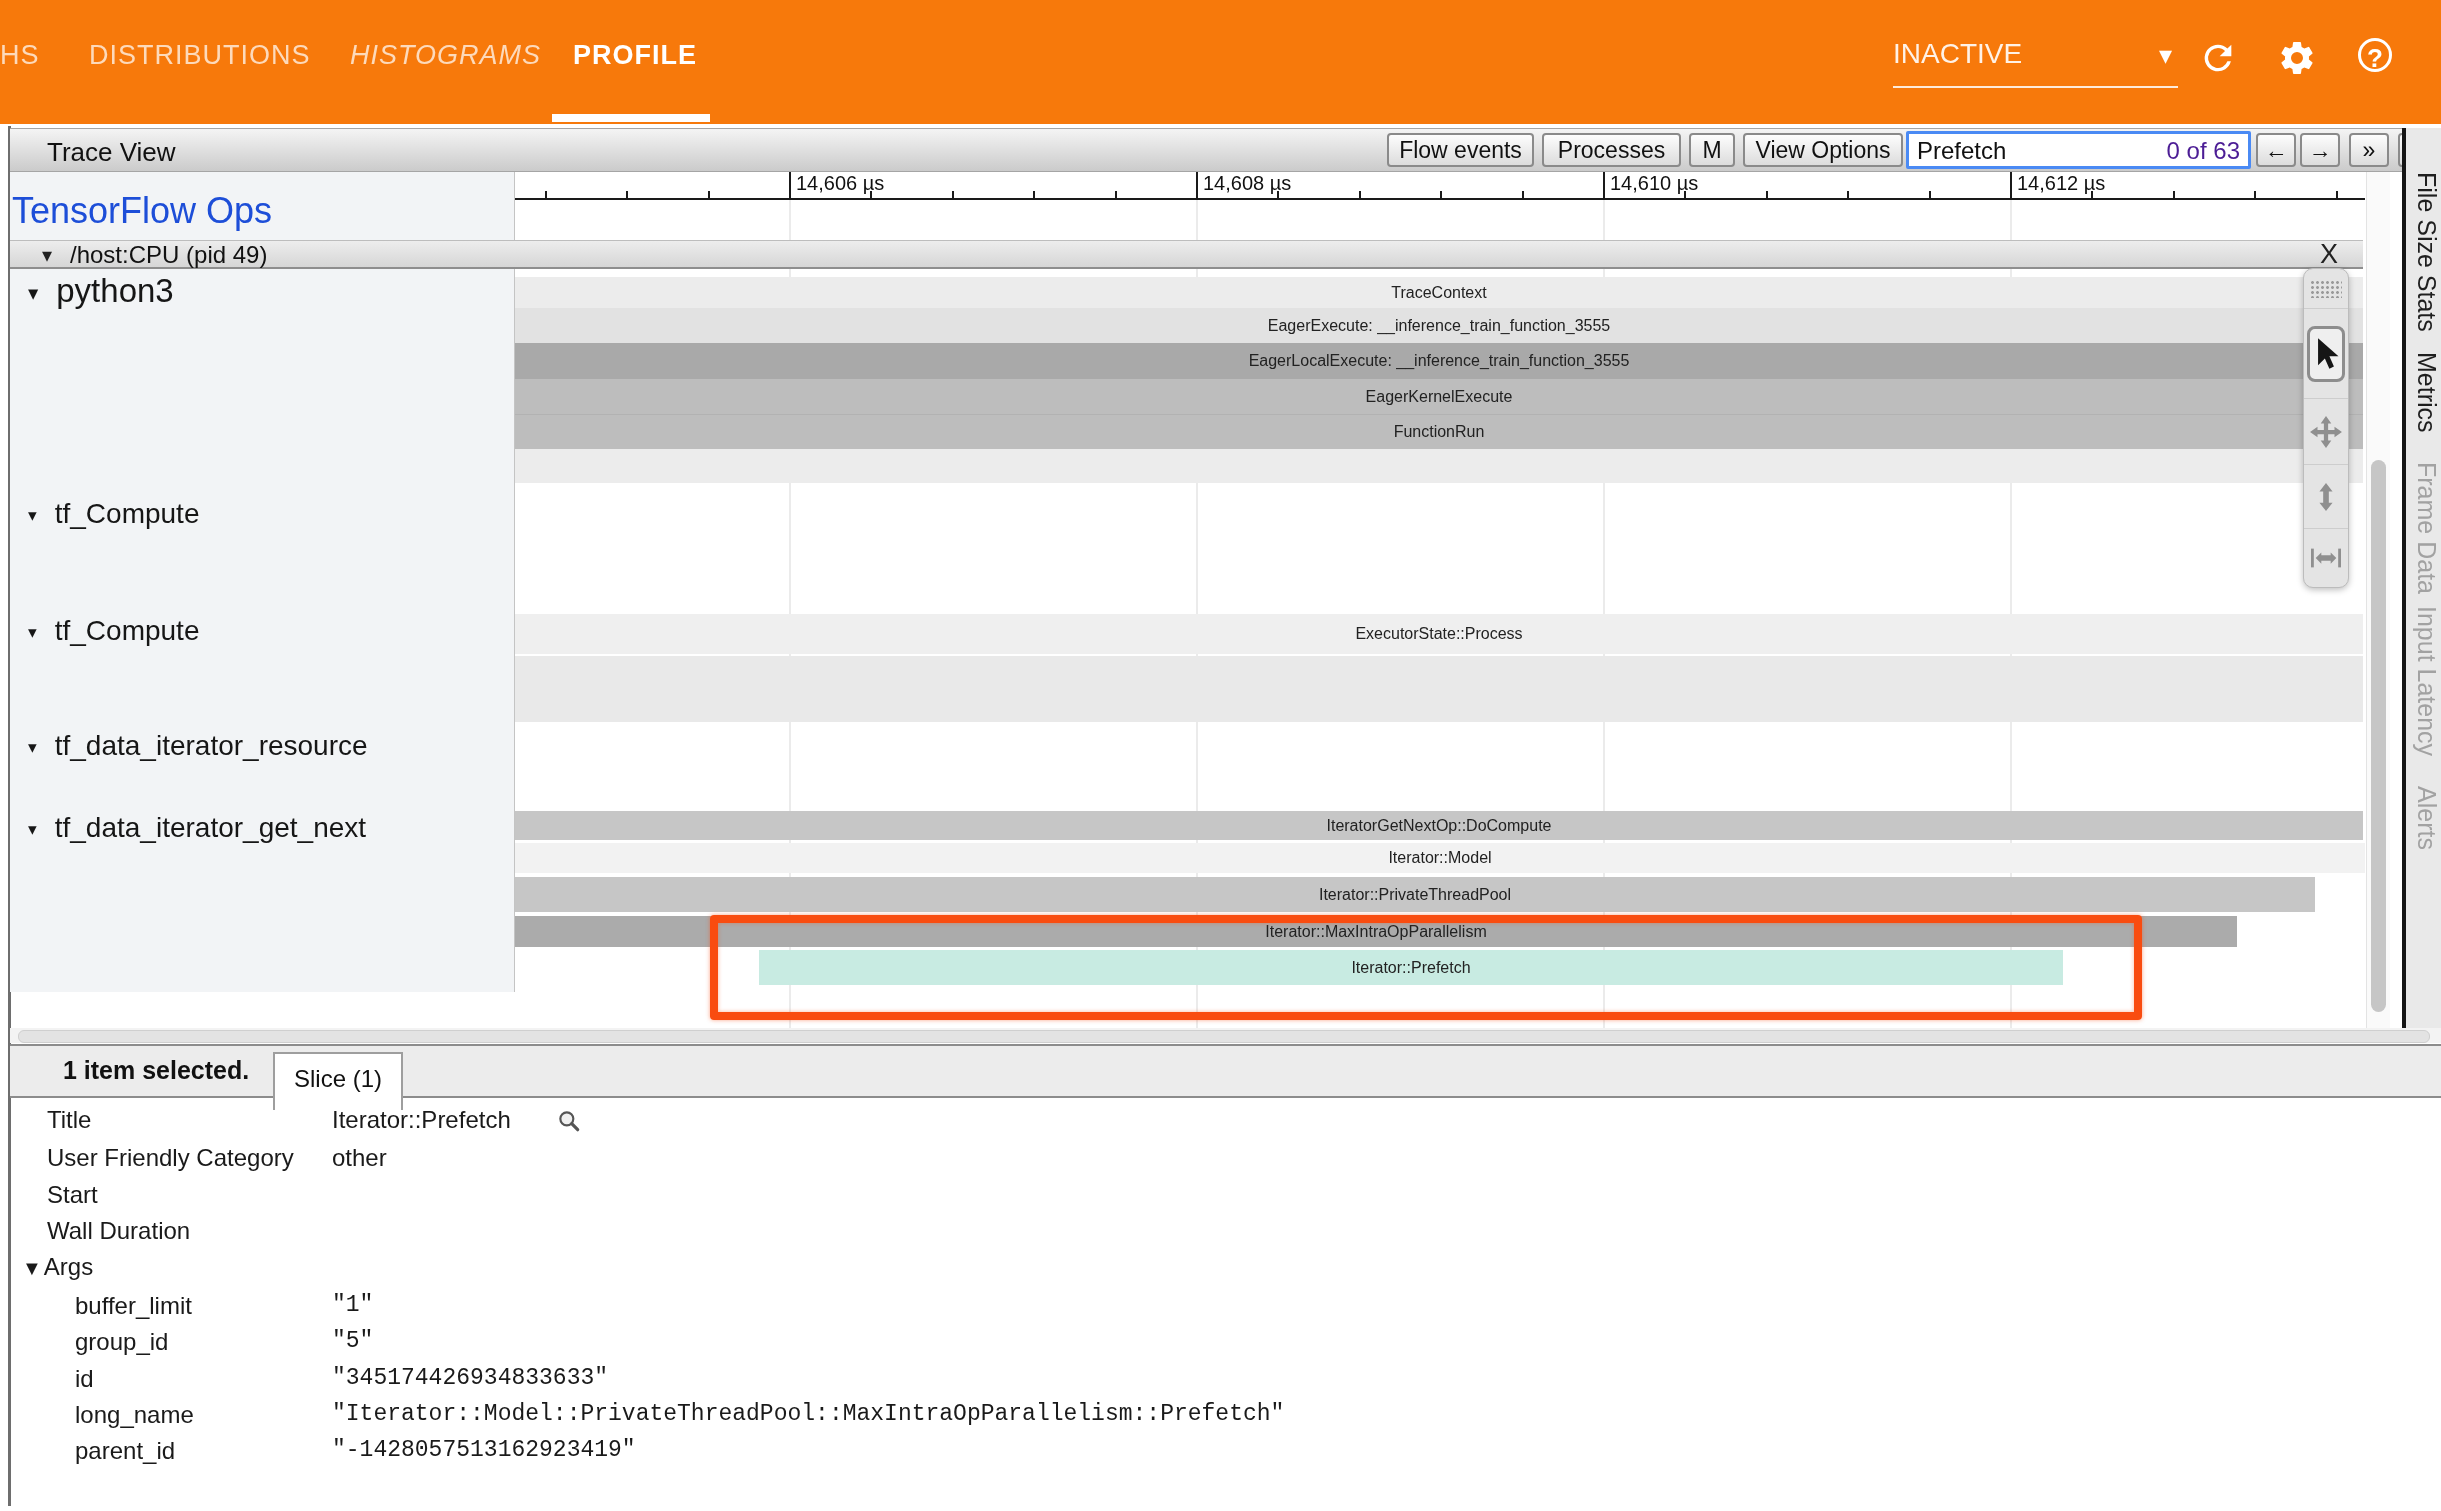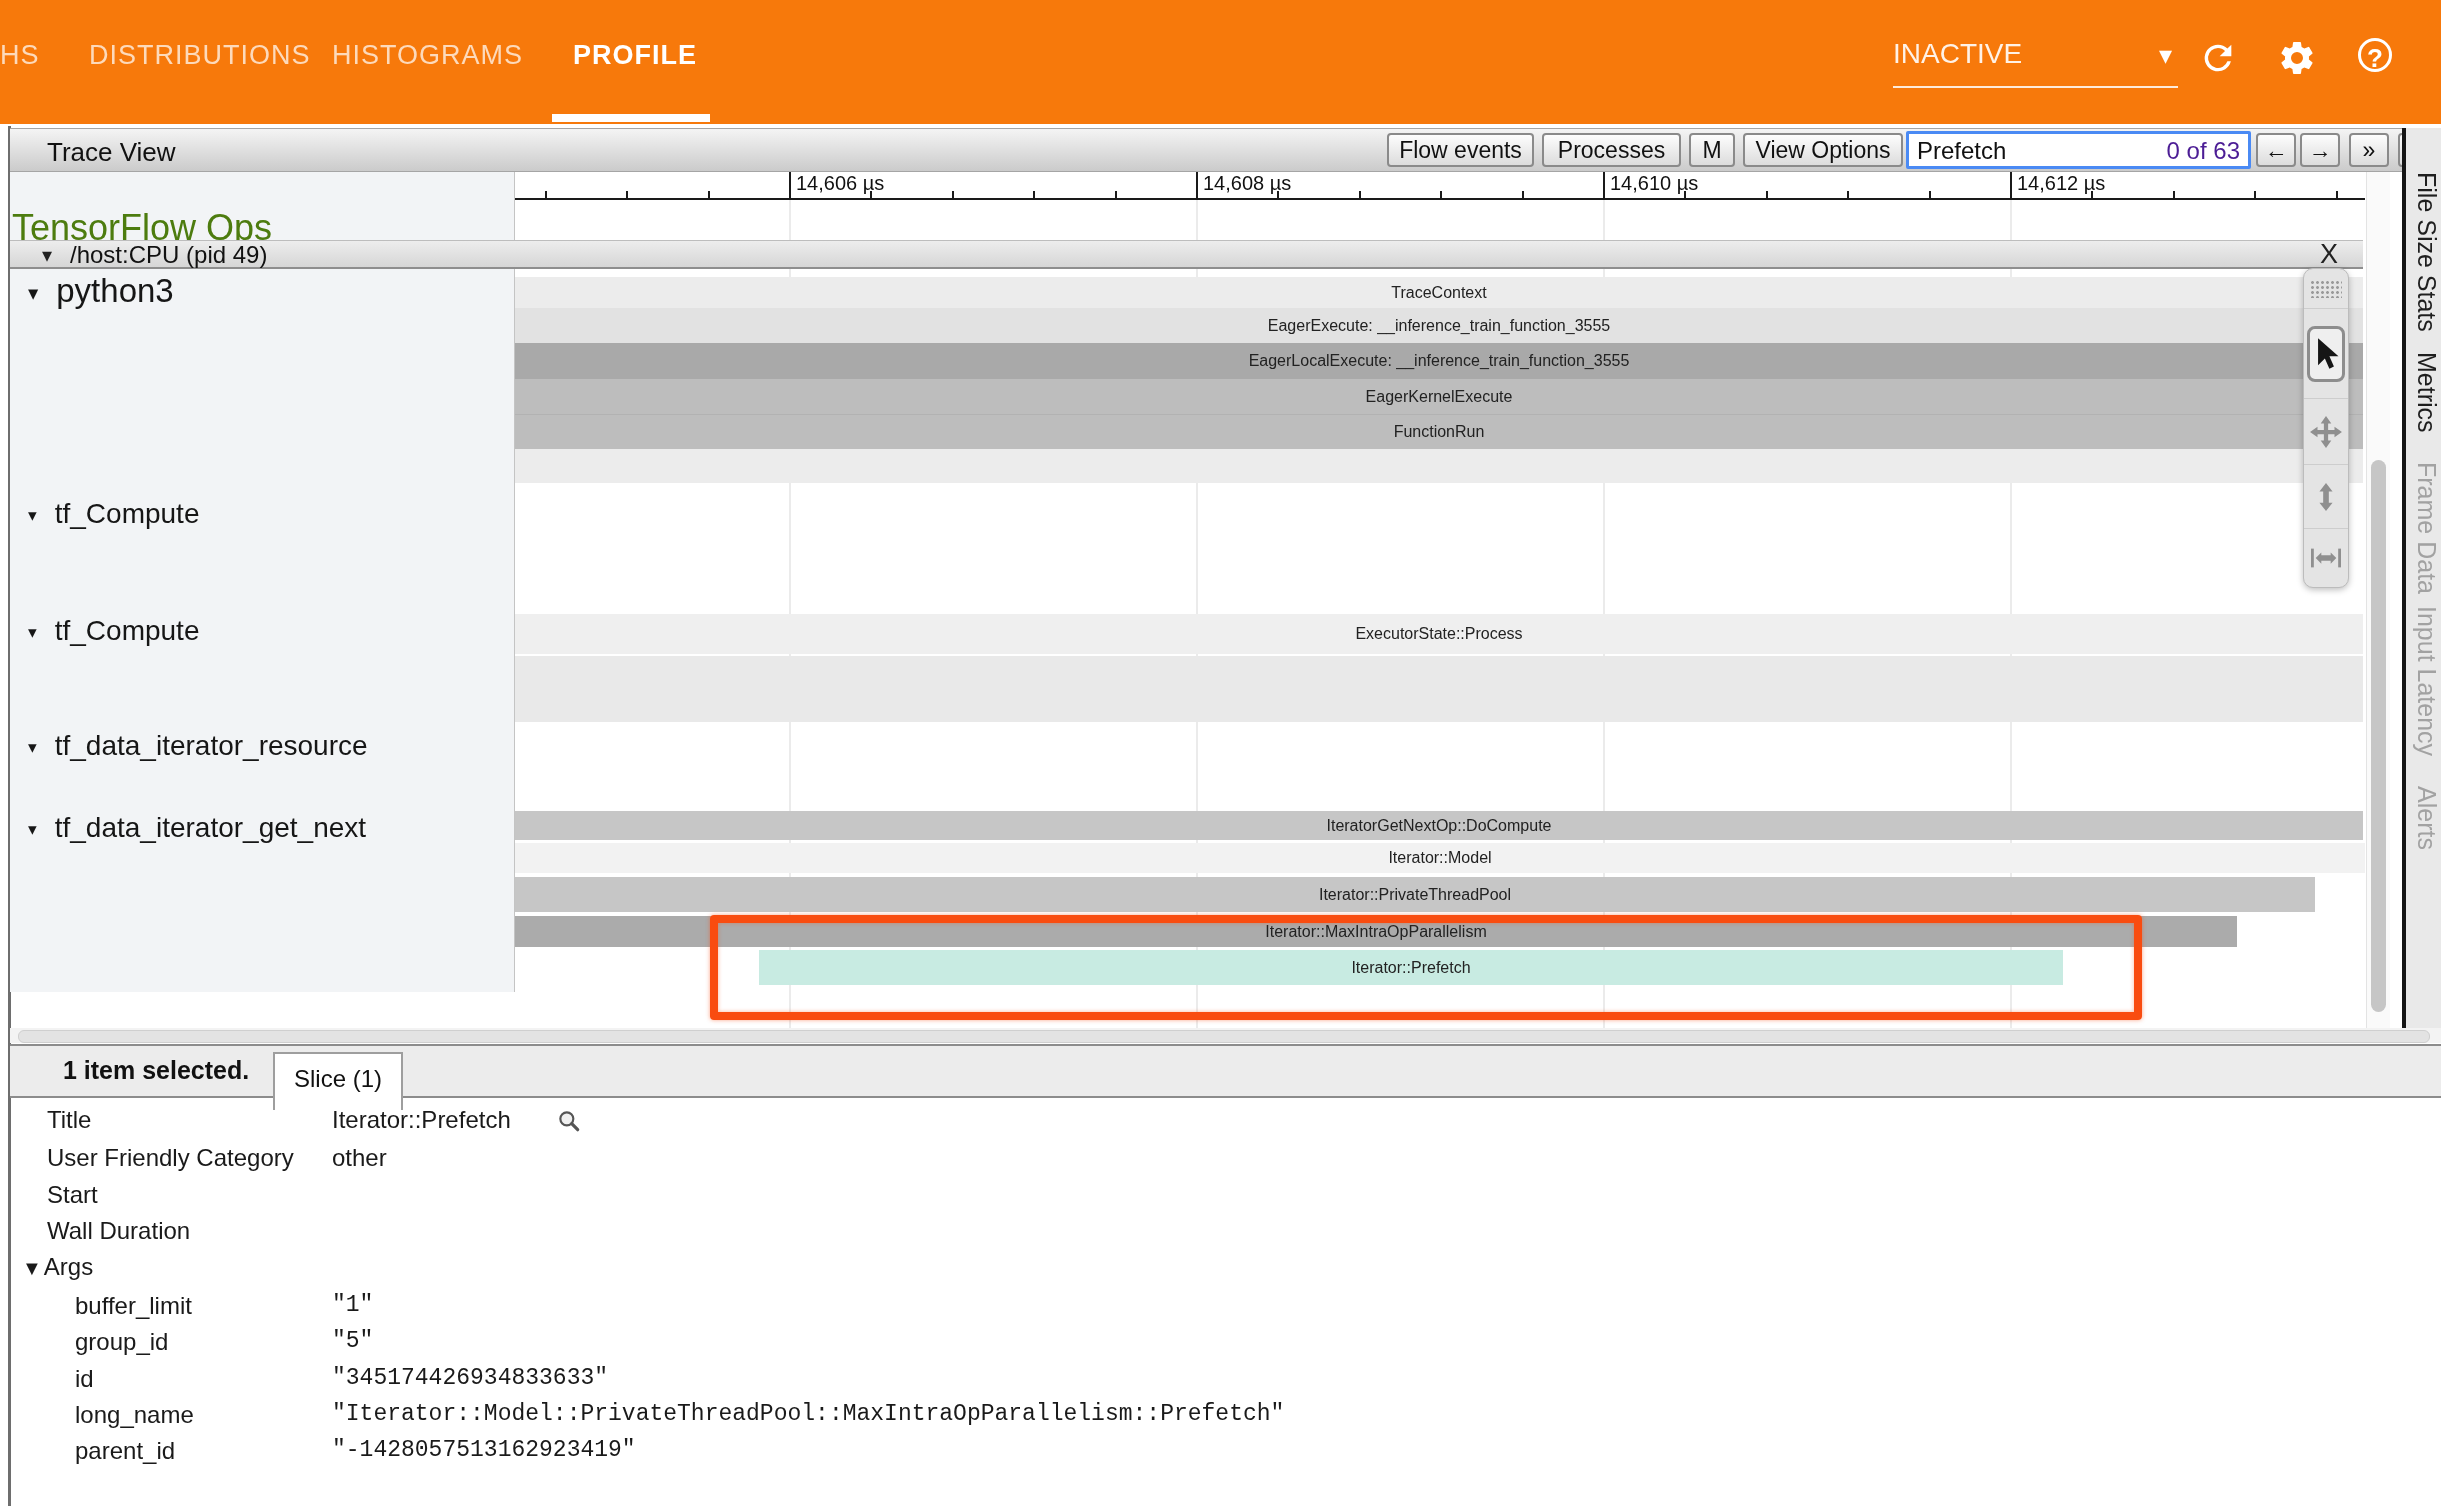--- a/index.html
+++ b/index.html
@@ -28,21 +28,21 @@
   .tbtn{position:absolute;top:4px;height:34px;background:linear-gradient(#fdfdfd,#dcdcdc);
     border:2px solid #8a8a8a;border-radius:4px;font-size:23px;color:#111;text-align:center;
     line-height:31px;box-sizing:border-box;cursor:pointer;white-space:nowrap;}
   #searchbox{position:absolute;left:1896px;top:2px;width:345px;height:38px;background:#fff;
     border:3px solid #4a8af4;border-radius:2px;box-sizing:border-box;cursor:text;padding-left:8px;}
   #searchbox .q{position:absolute;left:8px;top:3px;font-size:24px;color:#111;}
   #searchbox .cnt{position:absolute;right:8px;top:3px;font-size:24px;color:#4c1d95;}
 
   
   #left-panel{left:10px;top:172px;width:505px;height:820px;background:#f2f4f6;border-right:1px solid #c4c4c4;box-sizing:border-box;}
-  #tf-ops-title{left:12px;top:207px;font-size:36px;color:#4d7c0f;text-align:center;}
+  #tf-ops-title{left:12px;top:190px;font-size:36px;color:#1d4ed8;text-align:center;}
   #axis-line{left:515px;top:198px;width:1850px;height:2px;background:#1a1a1a;}
   .majtick{position:absolute;top:172px;width:2px;height:28px;background:#1a1a1a;}
   .mintick{position:absolute;top:191px;width:2px;height:8px;background:#1a1a1a;}
   .ticklabel{position:absolute;top:172px;font-size:20px;color:#111;white-space:nowrap;}
   .gridline{position:absolute;top:200px;width:2px;height:828px;background:#ebebeb;}
 
   #host-bar{left:10px;top:240px;width:2353px;height:29px;background:linear-gradient(#ededed,#d6d6d6);
     border-top:1px solid #bdbdbd;border-bottom:2px solid #8e8e8e;box-sizing:border-box;z-index:6;}
   #host-bar .tri{position:absolute;left:32px;top:2px;font-size:20px;color:#222;}
   #host-bar .lbl{position:absolute;left:60px;top:0px;font-size:24px;color:#111;}
@@ -95,21 +95,21 @@
 </style>
 </head>
 <body>
 
 <div id="page">
 
   <div class="abs" id="appbar">
     <div id="appbar-tabs">
         <div class="apptab" style="left: 0px;">HS</div>
         <div class="apptab" style="left: 89px;">DISTRIBUTIONS</div>
-        <div class="apptab" style="left: 332px;">HISTOGRAMS</div>
+        <div class="apptab" style="left: 350px; font-style: italic;">HISTOGRAMS</div>
         <div class="apptab active" style="left: 573px;">PROFILE</div>
       </div>
     <div class="abs" id="profile-underline"></div>
 
     <div class="abs" id="run-select">
       <span class="val">INACTIVE</span>
       <span id="run-caret">▾</span>
       <span class="underline"></span>
     </div>
 

